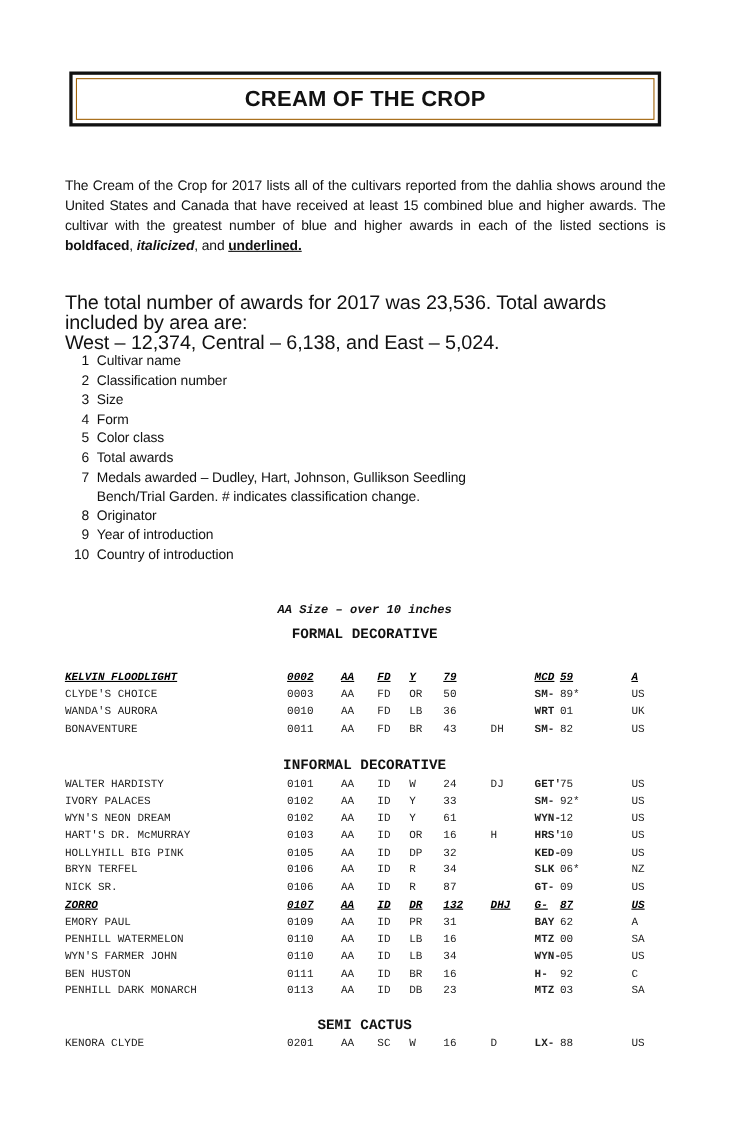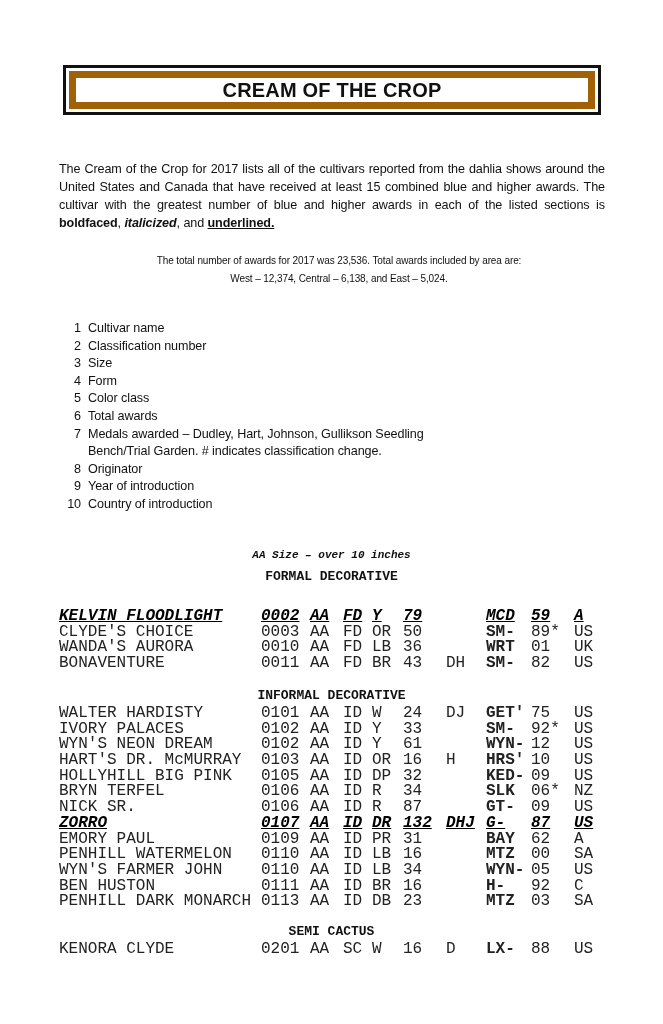--- a/index.html
+++ b/index.html
@@ -6,70 +6,70 @@
     body {
       width: 663px; height: 1024px; position: relative; overflow: hidden;
       font-family: "Liberation Sans", sans-serif; color: #111;
     }
     .title-box {
       position: absolute; left: 63px; top: 65px; width: 538px; height: 50px;
       border: 3px solid #111; box-sizing: border-box;
     }
     .title-box-inner {
       position: absolute; left: 3px; top: 3px; right: 3px; bottom: 3px;
-      border: 7px solid #a16207;
+      border: 1px solid #a16207;
       display: flex; align-items: center; justify-content: center;
     }
     .title-text {
       font-family: "Liberation Sans", sans-serif; font-weight: bold; font-size: 20px;
       letter-spacing: 0.2px;
     }
     .intro {
       position: absolute; left: 59px; top: 160px; width: 546px;
       font-size: 12.6px; line-height: 18px; text-align: justify; letter-spacing: -0.1px;
     }
     .intro b { font-weight: bold; }
     .intro i { font-style: italic; font-weight: bold; }
     .intro u { text-decoration: underline; font-weight: bold; }
     .totals {
-      position: absolute; left: 59px; top: 252px; width: 560px;
-      font-size: 10px; line-height: 18px; letter-spacing: -0.1px; text-align: center;
+      position: absolute; left: 59px; top: 266px; width: 560px;
+      font-size: 18px; line-height: 18px; letter-spacing: -0.1px;
     }
     .colid {
       position: absolute; left: 59px; top: 320px; width: 420px;
       font-size: 12.6px; line-height: 17.6px; letter-spacing: -0.1px;
     }
     .colid ol { list-style: none; margin: 0; padding: 0; }
     .colid li { display: flex; }
     .colid .num { width: 22px; text-align: right; padding-right: 7px; flex: none; }
     .colid .txt { flex: 1; }
     .size-head {
       position: absolute; left: 0; width: 663px; top: 549px; text-align: center;
       font-family: "Liberation Mono", monospace; font-weight: bold; font-size: 11px; font-style: italic;
     }
     .sec-head {
       position: absolute; left: 0; width: 663px; text-align: center;
       font-family: "Liberation Mono", monospace; font-weight: bold; font-size: 13px;
     }
     .table {
       position: absolute; left: 59px; width: 560px;
-      font-family: "Liberation Mono", monospace; font-size: 16px; color: #222;
+      font-family: "Liberation Mono", monospace; font-size: 10px; color: #222;
     }
     .row { position: relative; height: 15.7px; line-height: 15.7px; white-space: nowrap; }
     .row span { position: absolute; top: 0; }
     .row.winner span { font-weight: bold; font-style: italic; text-decoration: underline; color: #000; }
     .c-name { left: 0; }
     .c-class { left: 202px; }
     .c-size { left: 251px; }
     .c-form { left: 284px; }
     .c-color { left: 313px; }
     .c-total { left: 344px; }
     .c-medal { left: 387px; }
     .c-orig { left: 427px; font-weight: bold; }
-    .c-year { left: 472px; }
+    .c-year { left: 450px; }
     .c-country { left: 515px; }
   </style>
 </head>
 <body>
 
 <div class="title-box">
   <div class="title-box-inner">
     <span class="title-text">CREAM OF THE CROP</span>
   </div>
 </div>

